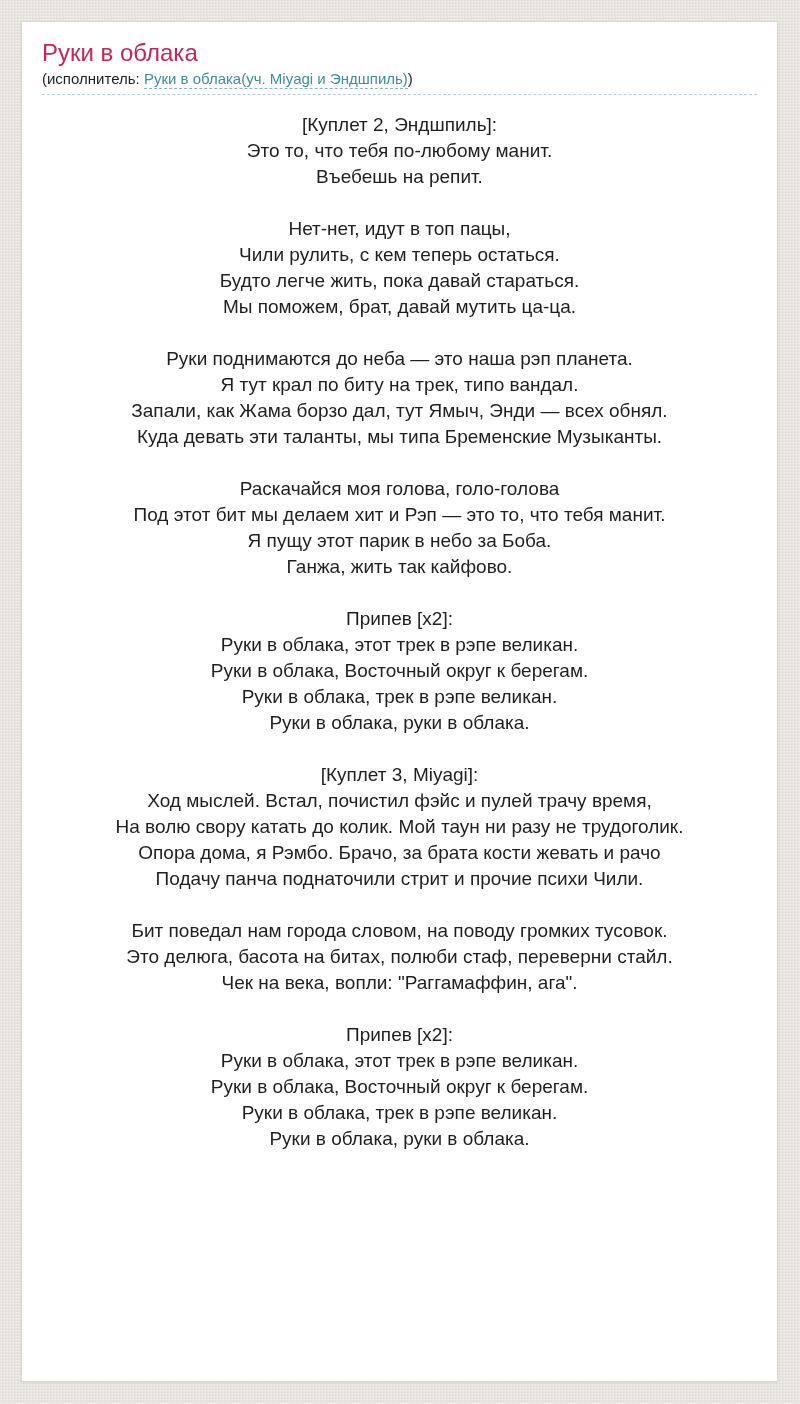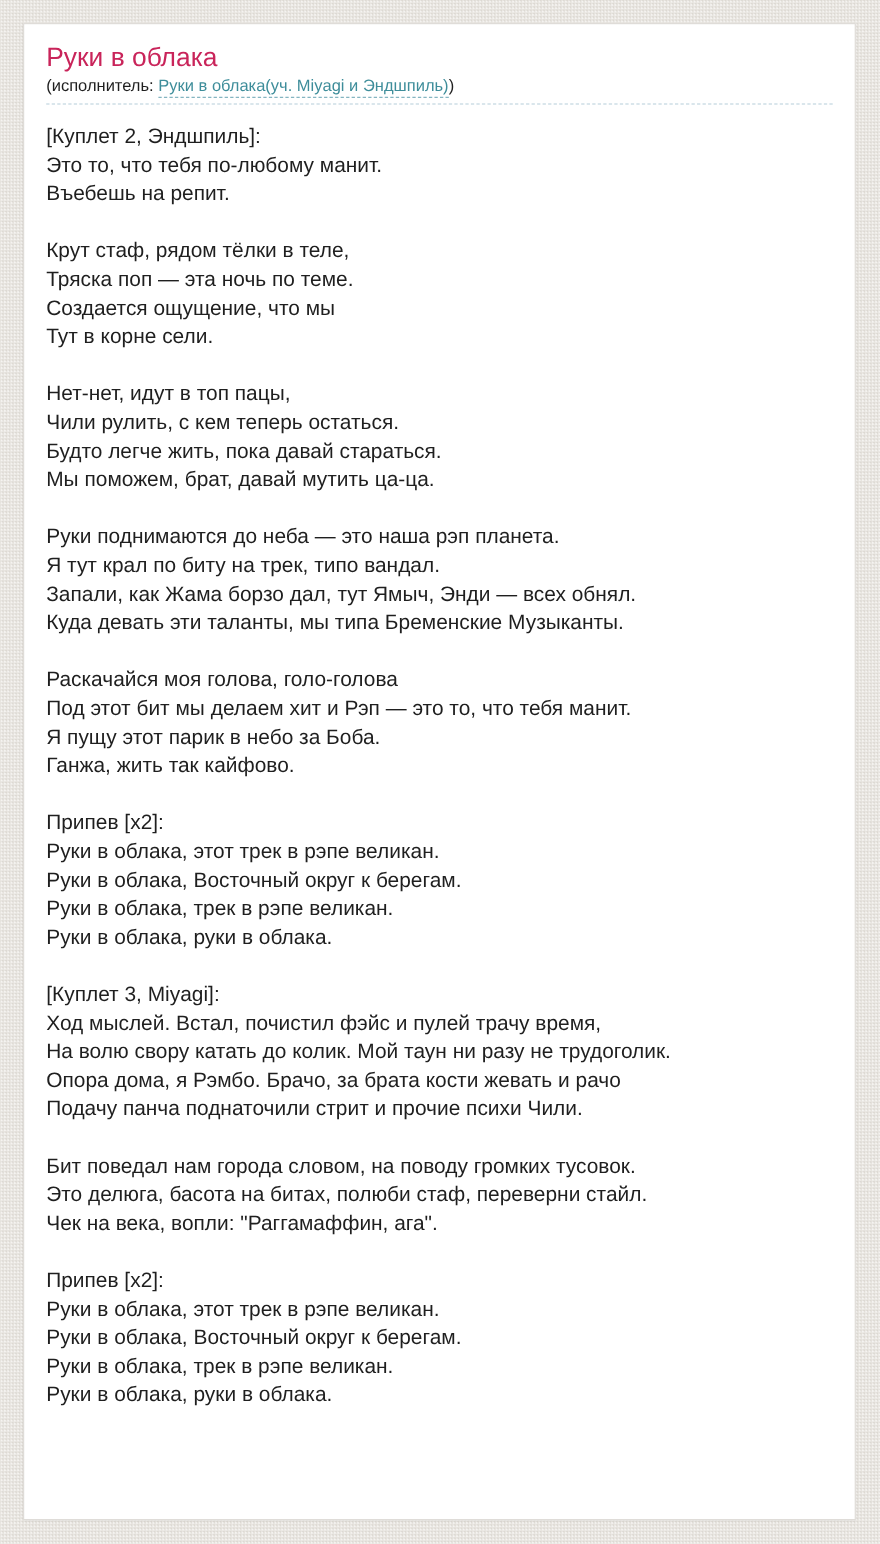--- a/index.html
+++ b/index.html
@@ -57,44 +57,38 @@
     border-bottom:1px dashed var(--link-dash);
     padding-bottom:1px;
     cursor:pointer;
   }
   .lyrics{
     margin-top:17px;
     font-size:19px;
     line-height:26px;
     color:var(--text-color);
   }
-  .stanza{margin:0;}
+  .stanza{margin:0;text-align:center;}
   .stanza + .stanza{margin-top:26px;}
   .line{white-space:pre-wrap;}
 </style>
 </head>
 <body>
 
 <div class="card">
   <div class="song-header">
     <h1 class="song-title">Руки в облака</h1>
     <p class="song-subtitle"><span>(исполнитель: </span><a class="artist-link">Руки в облака(уч. Miyagi и Эндшпиль)</a><span>)</span></p>
   </div>
 
   <div class="lyrics">
       <div class="stanza">
         <div class="line">[Куплет 2, Эндшпиль]:</div>
         <div class="line">Это то, что тебя по-любому манит.</div>
         <div class="line">Въебешь на репит.</div>
-      </div>
-      <div class="stanza">
-        <div class="line">Крут стаф, рядом тёлки в теле,</div>
-        <div class="line">Тряска поп — эта ночь по теме.</div>
-        <div class="line">Создается ощущение, что мы</div>
-        <div class="line">Тут в корне сели.</div>
       </div>
       <div class="stanza">
         <div class="line">Нет-нет, идут в топ пацы,</div>
         <div class="line">Чили рулить, с кем теперь остаться.</div>
         <div class="line">Будто легче жить, пока давай стараться.</div>
         <div class="line">Мы поможем, брат, давай мутить ца-ца.</div>
       </div>
       <div class="stanza">
         <div class="line">Руки поднимаются до неба — это наша рэп планета.</div>
         <div class="line">Я тут крал по биту на трек, типо вандал.</div>

